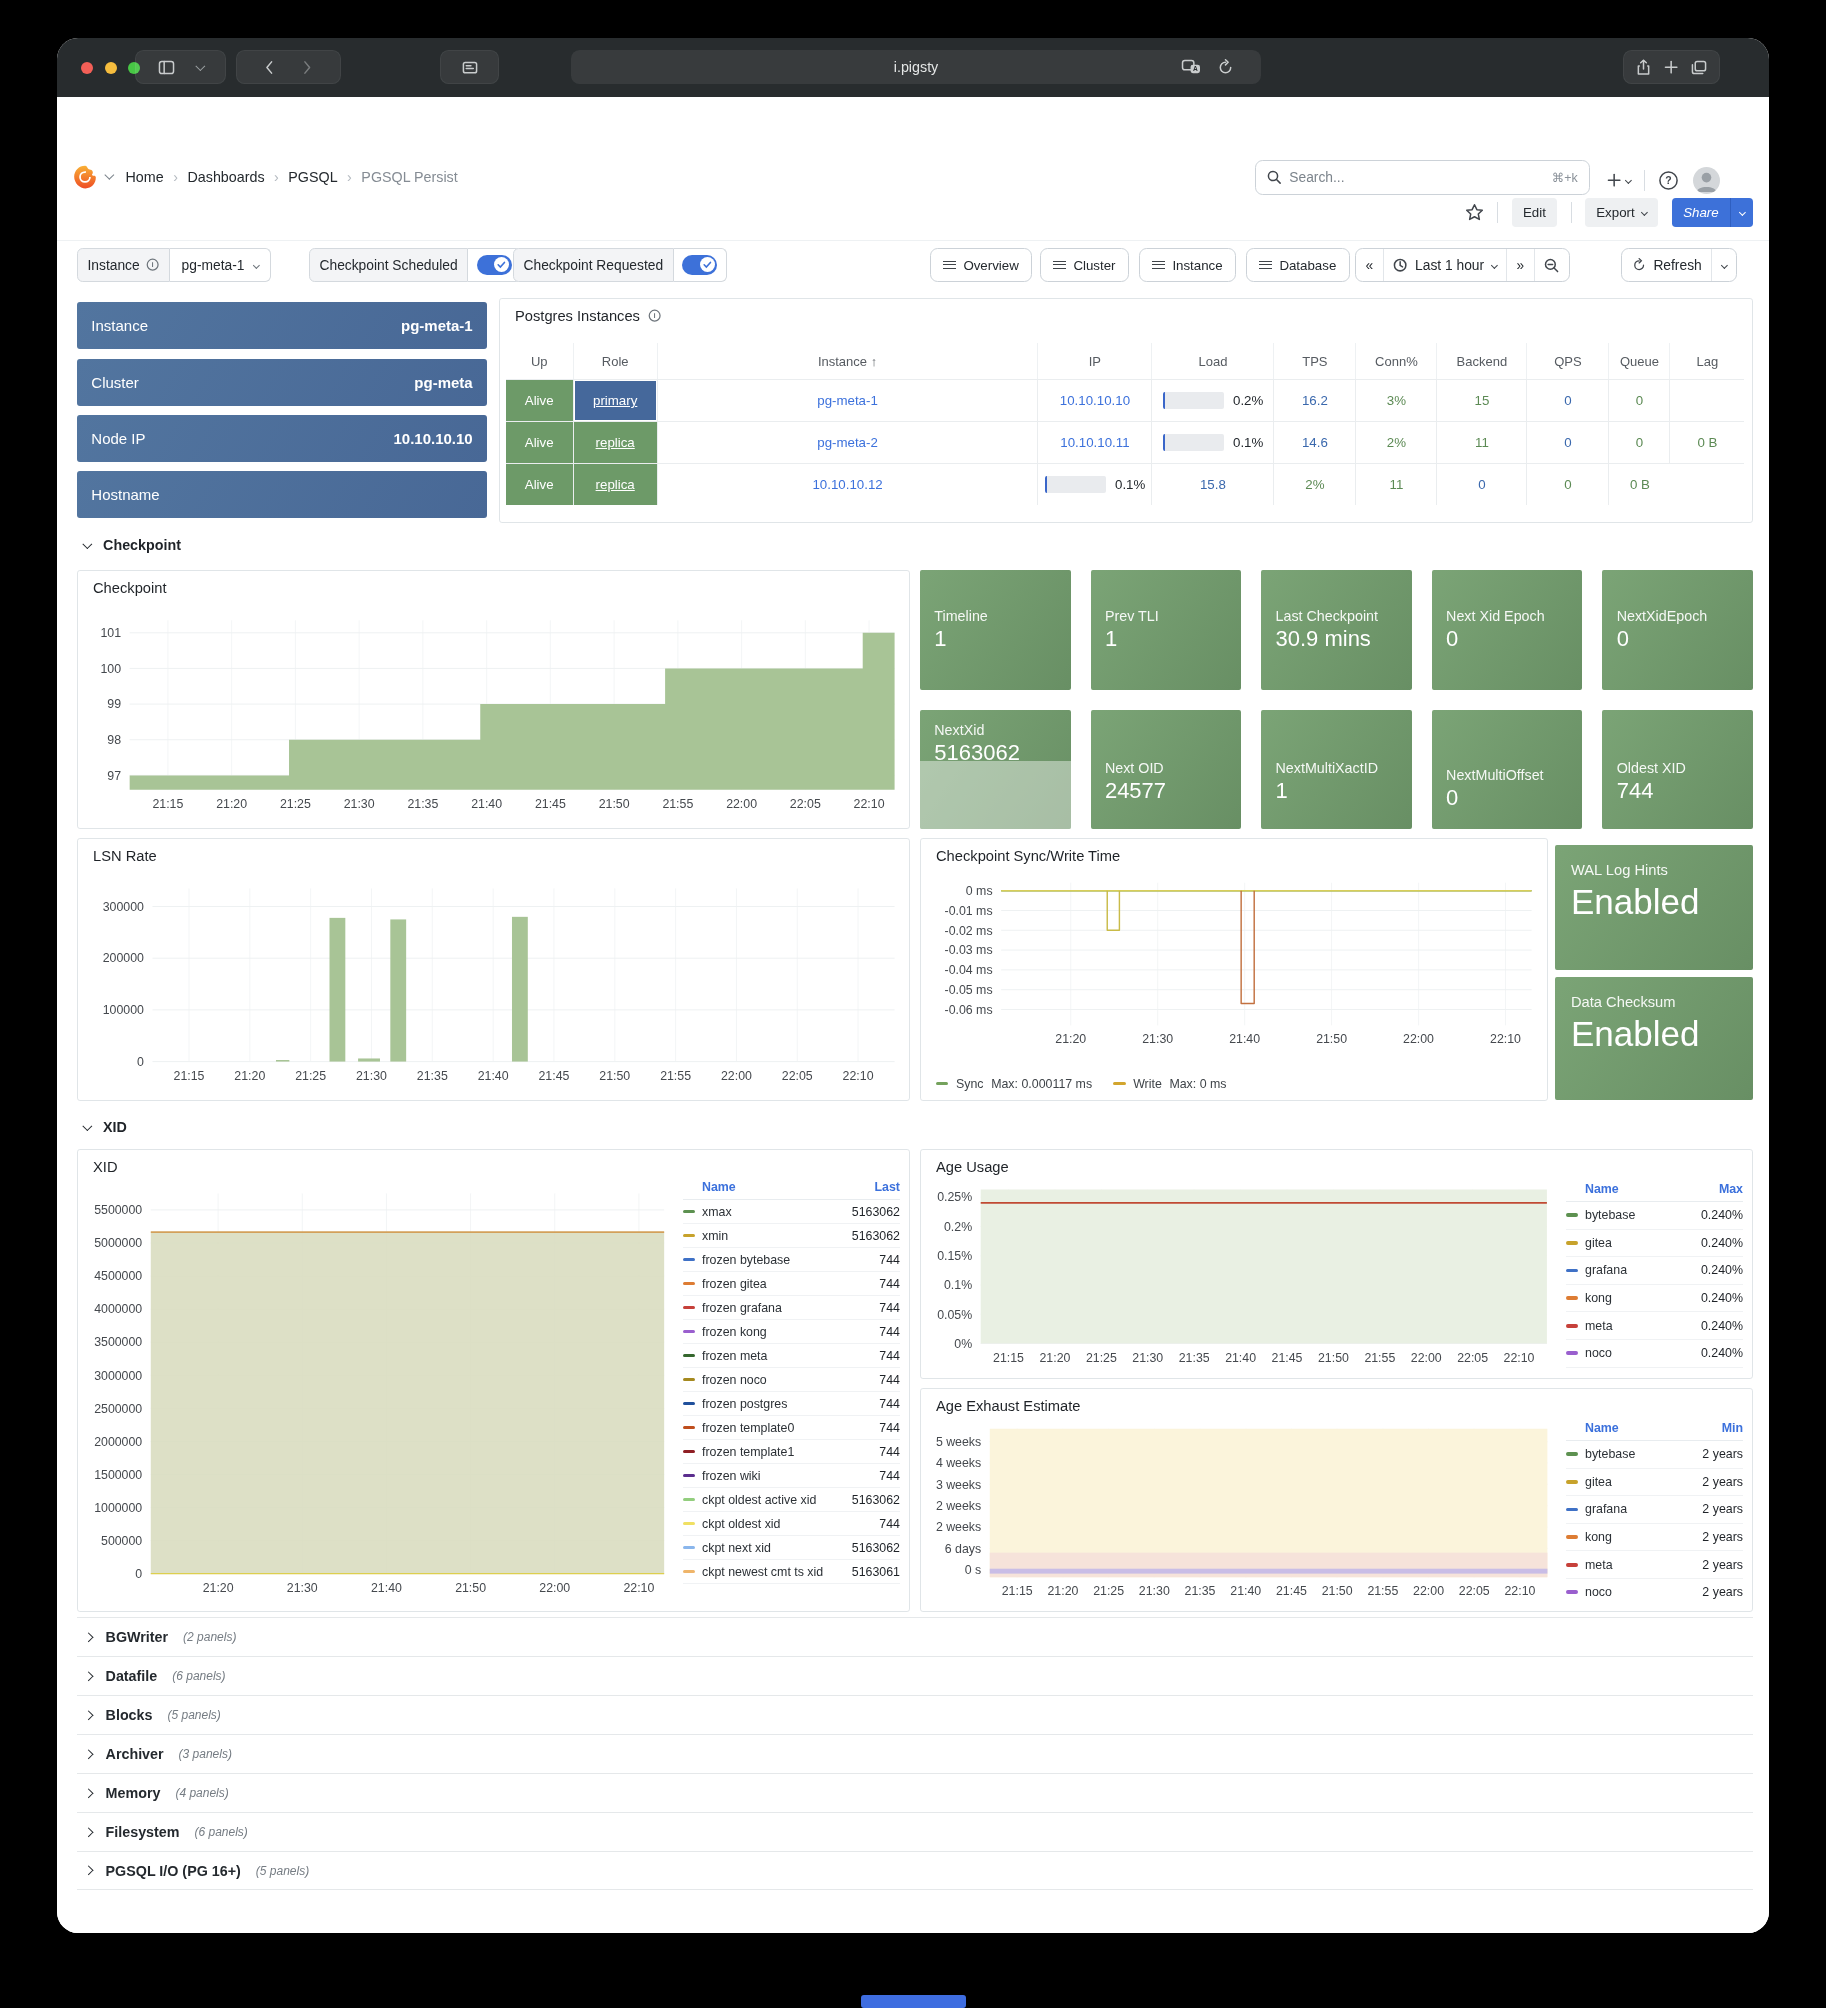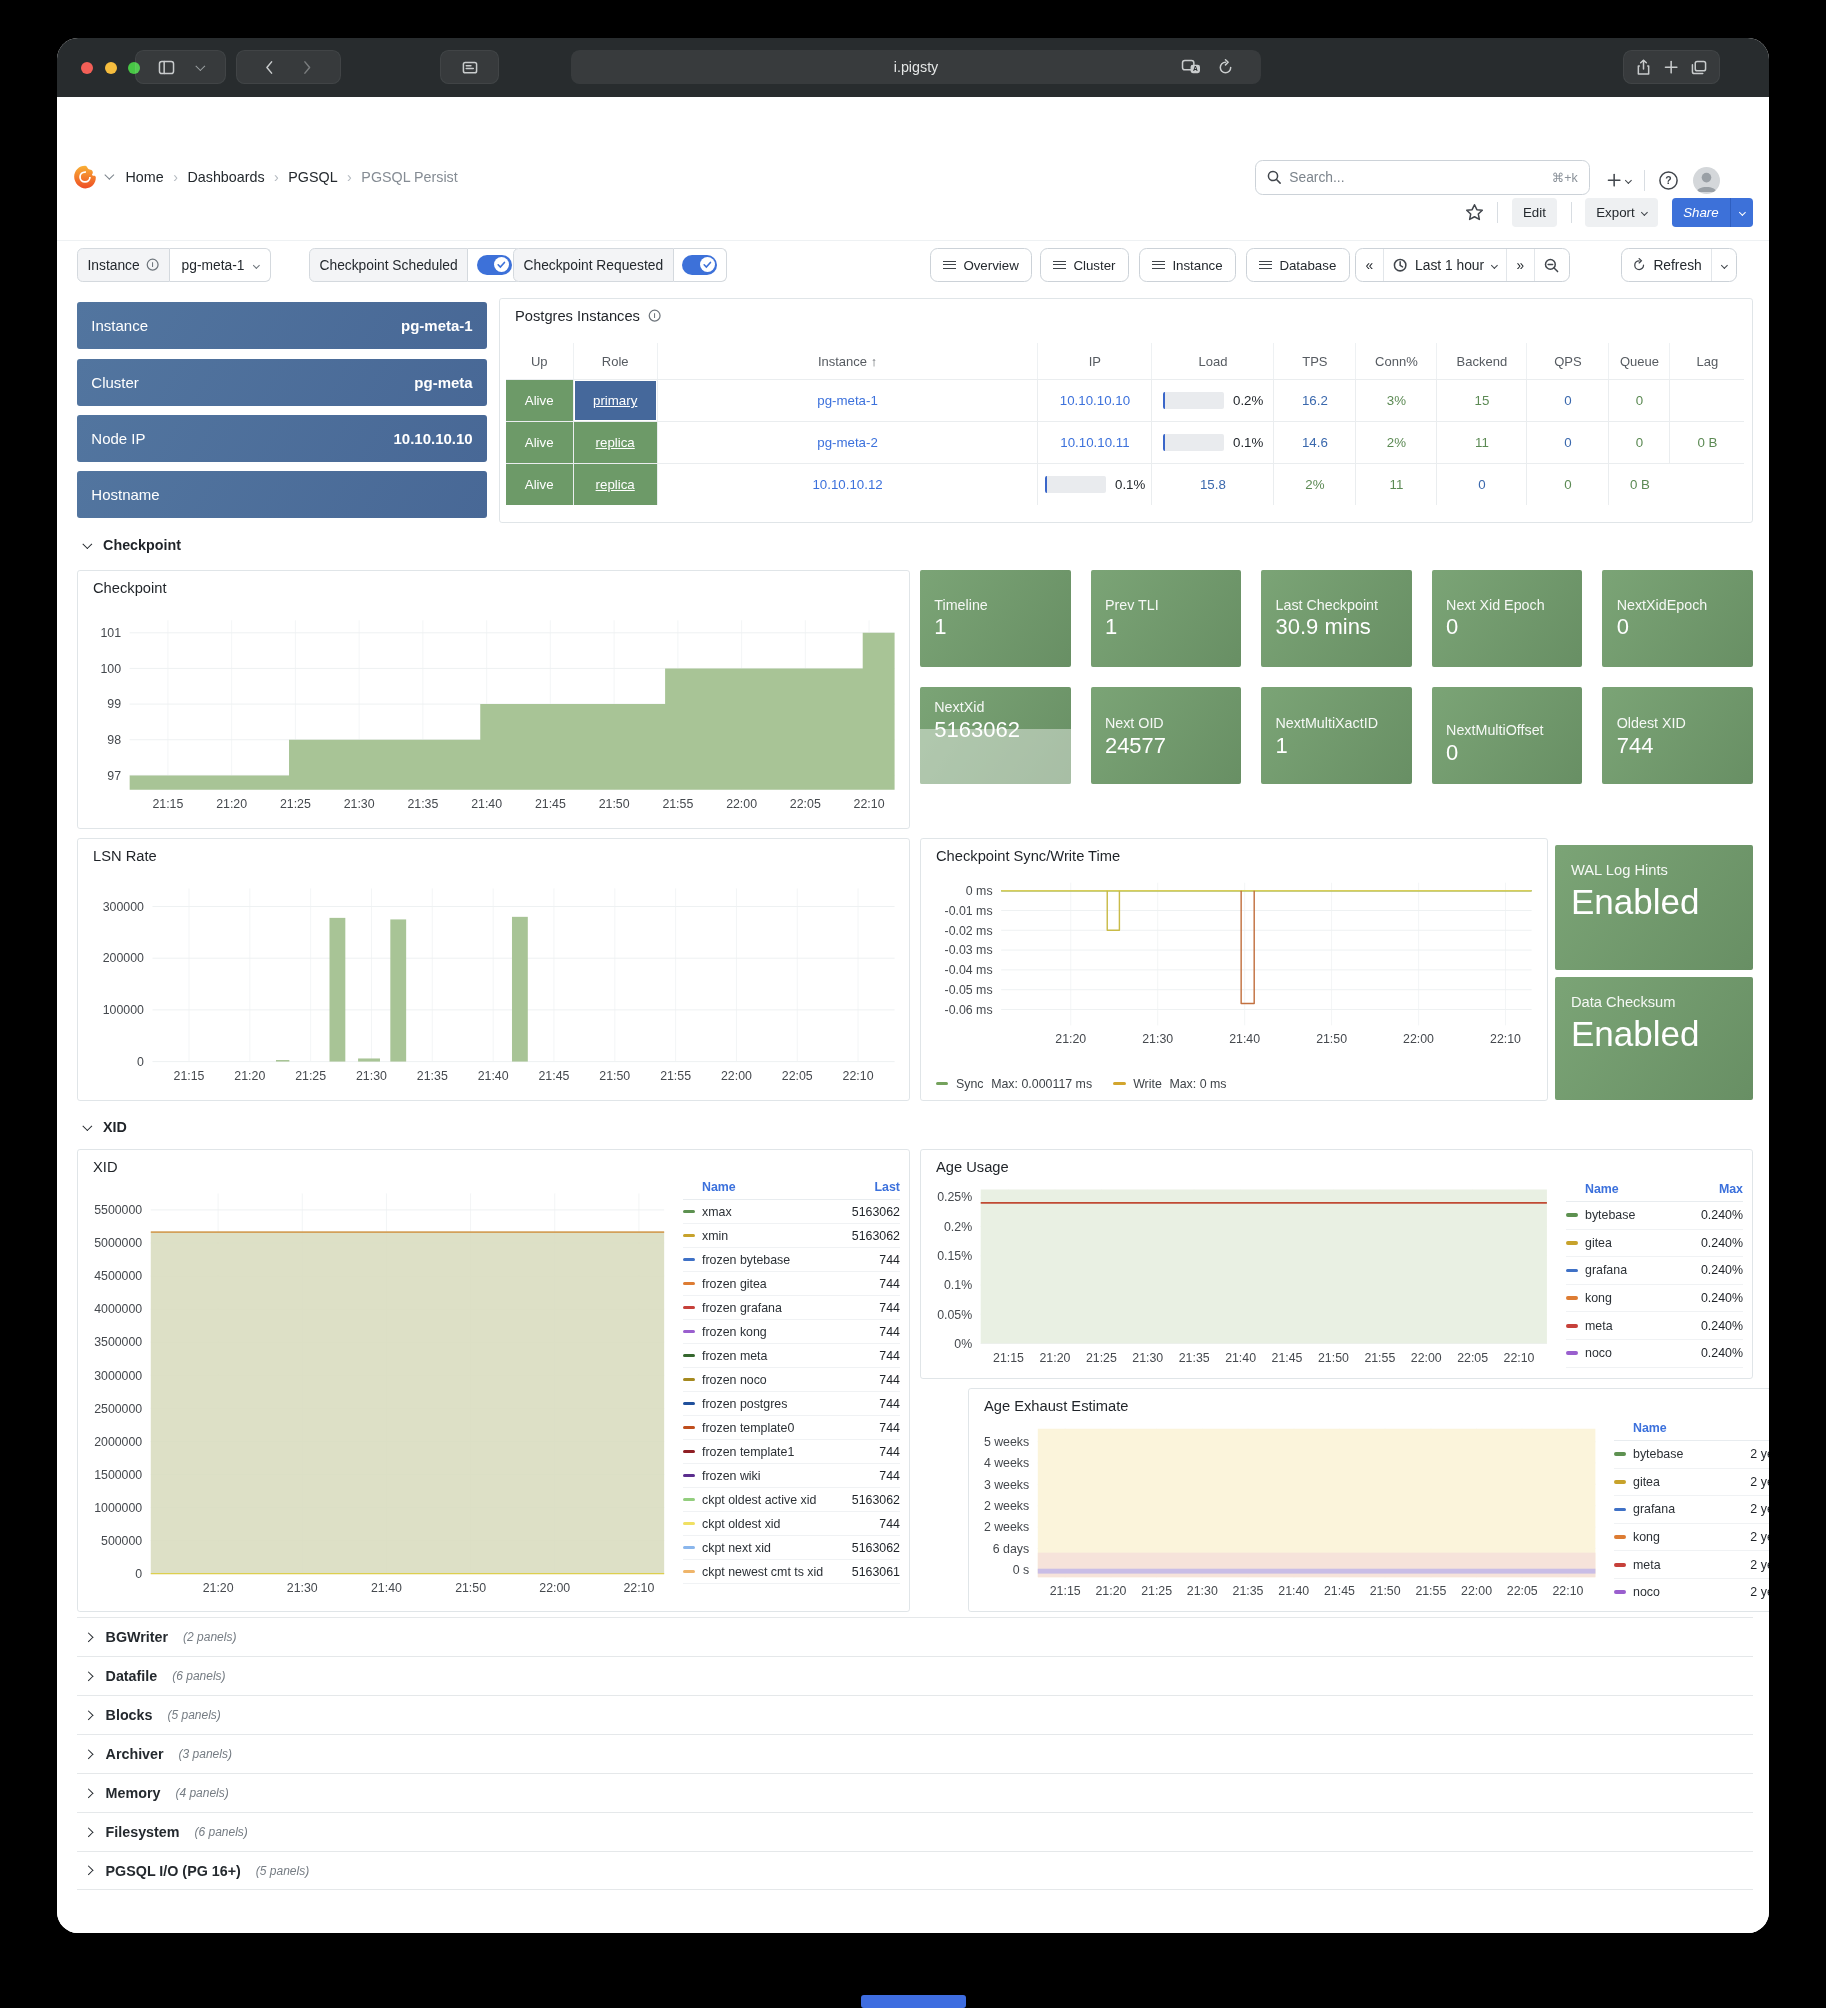--- a/index.html
+++ b/index.html
@@ -72,21 +72,21 @@
   .linkv { color:#3c71dc; } .bluev { color:#3a68ad; } .greenv { color:#5c8a54; }
   .loadbar { width:61px; height:17px; background:#e9ebee; border-radius:1.9px; border-left:2.9px solid #3a66c9; margin-right:9.5px; }
 
   
   .sechdr { position:absolute; display:flex; align-items:center; gap:12.4px; font-size:14.3px; font-weight:600; color:#1f2328; }
   .cv { display:inline-block; width:6.7px; height:6.7px; border-right:1.7px solid #24292e; border-bottom:1.7px solid #24292e; }
   .cv.down { transform:rotate(45deg) translate(-1px,-1px); }
   .cv.right { transform:rotate(-45deg); }
 
   
-  .tiles { position:absolute; left:863px; top:473px; width:833px; height:214px; display:grid; grid-template-columns:repeat(5,1fr); grid-template-rows:1fr 1fr; gap:20px; }
+  .tiles { position:absolute; left:863px; top:473px; width:833px; height:259px; display:grid; grid-template-columns:repeat(5,1fr); grid-template-rows:1fr 1fr; gap:20px; }
   .tile { position:relative; background:linear-gradient(125deg,#7ba476,#688f64); border-radius:1.9px; color:#fff; display:flex; flex-direction:column; padding:12.4px 14.3px; overflow:hidden; }
   .tile .tl-label { font-size:14.3px; color:rgba(255,255,255,.93); z-index:2; }
   .tile .tl-value { font-size:22px; font-weight:500; margin-top:1.9px; z-index:2; }
   .tile .spark { position:absolute; left:0; right:0; bottom:0; height:0; background:rgba(255,255,255,.42); z-index:1; }
   .waltile { position:absolute; left:1498px; width:198px; background:linear-gradient(125deg,#7ba476,#688f64); border-radius:1.9px; color:#fff; padding:17px 16px; }
   .waltile .tl-label { font-size:14.7px; color:rgba(255,255,255,.93); }
   .waltile .tl-value { font-size:35px; font-weight:500; margin-top:3.8px; }
 
   
   .legend { position:absolute; font-size:12.4px; }
@@ -900,21 +900,21 @@
 
               <div class="lg-row">
                 
                 
                 
               </div>
             </div>
         </div>
       </div>
 
-      <div class="panel" style="left:863px;top:1291px;width:833px;height:224px;margin-left:48px;">
+      <div class="panel" style="left:863px;top:1291px;width:833px;height:224px;">
         <div class="ptitle">Age Exhaust Estimate</div>
         <div class="chart" style="left:5.7px;top:32px;width:628px;height:185px;"><svg width="628" height="185" xmlns="http://www.w3.org/2000/svg" font-family="Liberation Sans, sans-serif" font-size="13" fill="#45494e" viewBox="0 0 660 194">
               <line y1="8" y2="164" x1="94.81967213114754" x2="94.81967213114754" stroke="#f2f4f5"></line>
               <text x="94.81967213114754" y="183" text-anchor="middle">21:15</text>
               <line y1="8" y2="164" x1="142.85245901639345" x2="142.85245901639345" stroke="#f2f4f5"></line>
               <text x="142.85245901639345" y="183" text-anchor="middle">21:20</text>
               <line y1="8" y2="164" x1="190.88524590163934" x2="190.88524590163934" stroke="#f2f4f5"></line>
               <text x="190.88524590163934" y="183" text-anchor="middle">21:25</text>
               <line y1="8" y2="164" x1="238.91803278688525" x2="238.91803278688525" stroke="#f2f4f5"></line>
               <text x="238.91803278688525" y="183" text-anchor="middle">21:30</text>

